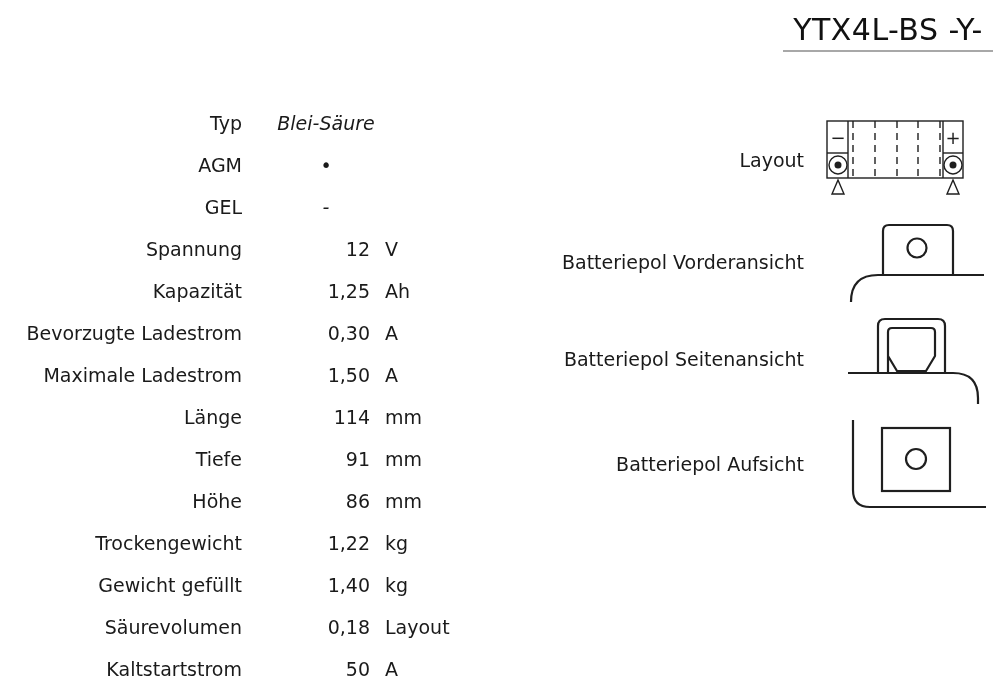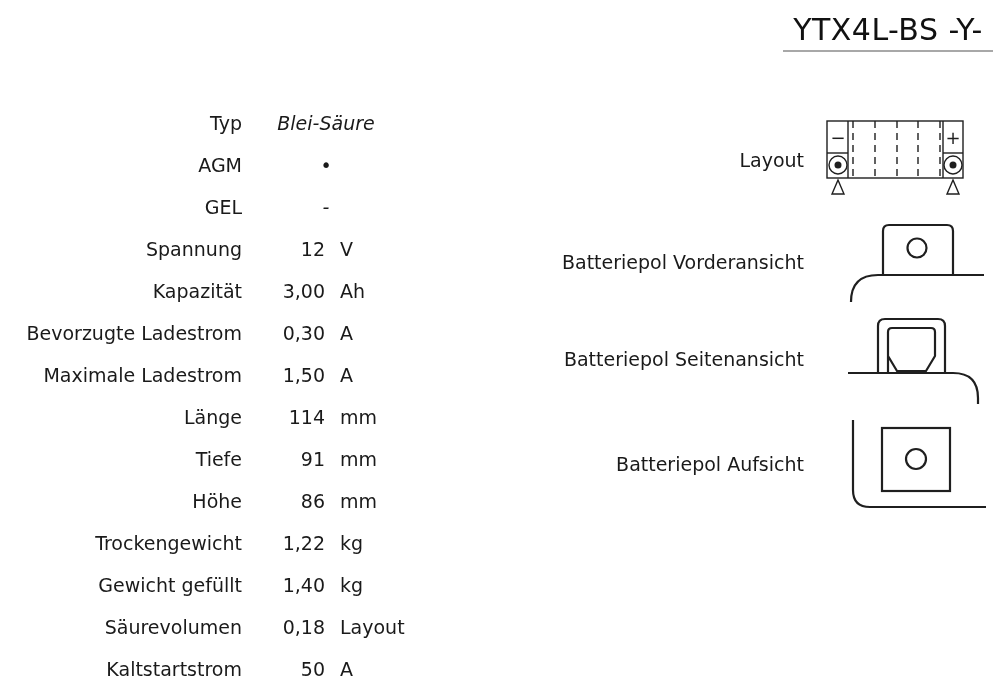--- a/index.html
+++ b/index.html
@@ -46,20 +46,21 @@
     height: 42px;
     white-space: nowrap;
   }
   .cell-label {
     width: 232px;
     text-align: right;
   }
   .cell-value {
     width: 83px;
     text-align: right;
+    padding-left: 45px;
   }
   .cell-unit {
     width: 70px;
     padding-left: 15px;
     text-align: left;
   }
   .cell-merged {
     width: 168px;
     text-align: center;
     font-style: italic;
@@ -116,21 +117,21 @@
         <div class="cell-label">GEL</div>
         <div class="cell-merged">-</div>
       </div>
       <div class="spec-row">
         <div class="cell-label">Spannung</div>
         <div class="cell-value">12</div>
         <div class="cell-unit">V</div>
       </div>
       <div class="spec-row">
         <div class="cell-label">Kapazität</div>
-        <div class="cell-value">3,00</div>
+        <div class="cell-value">1,25</div>
         <div class="cell-unit">Ah</div>
       </div>
       <div class="spec-row">
         <div class="cell-label">Bevorzugte Ladestrom</div>
         <div class="cell-value">0,30</div>
         <div class="cell-unit">A</div>
       </div>
       <div class="spec-row">
         <div class="cell-label">Maximale Ladestrom</div>
         <div class="cell-value">1,50</div>

